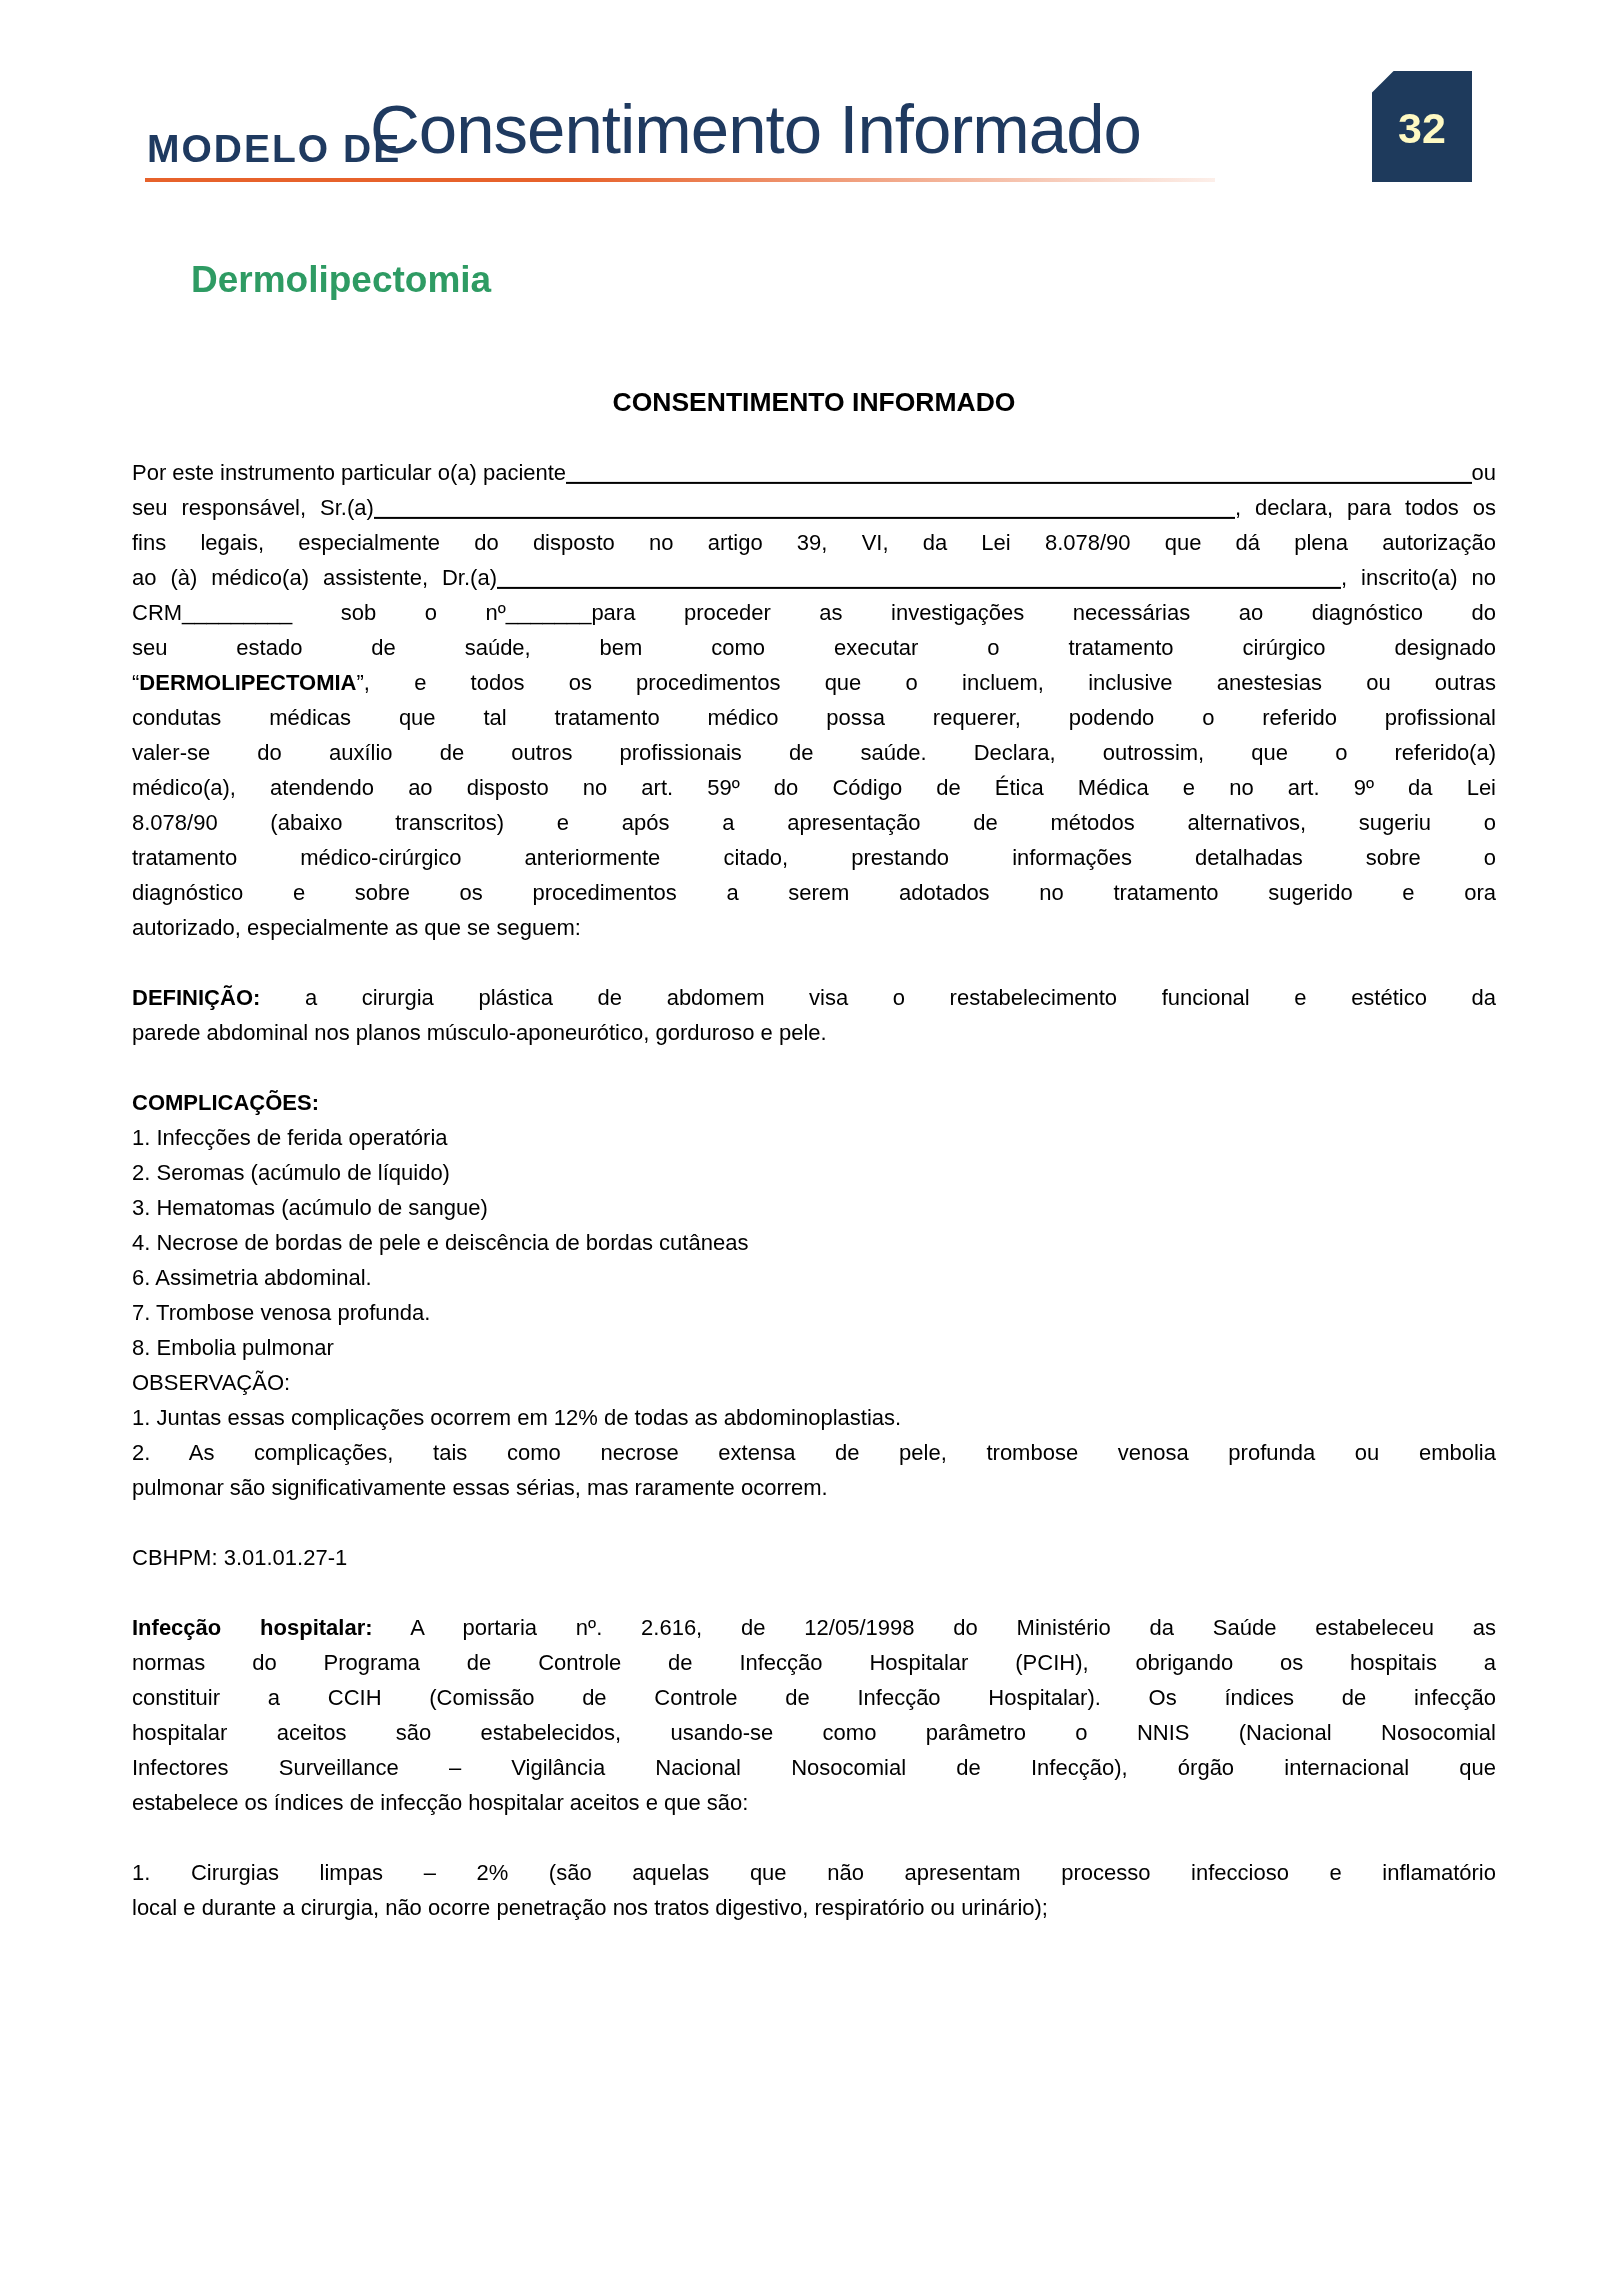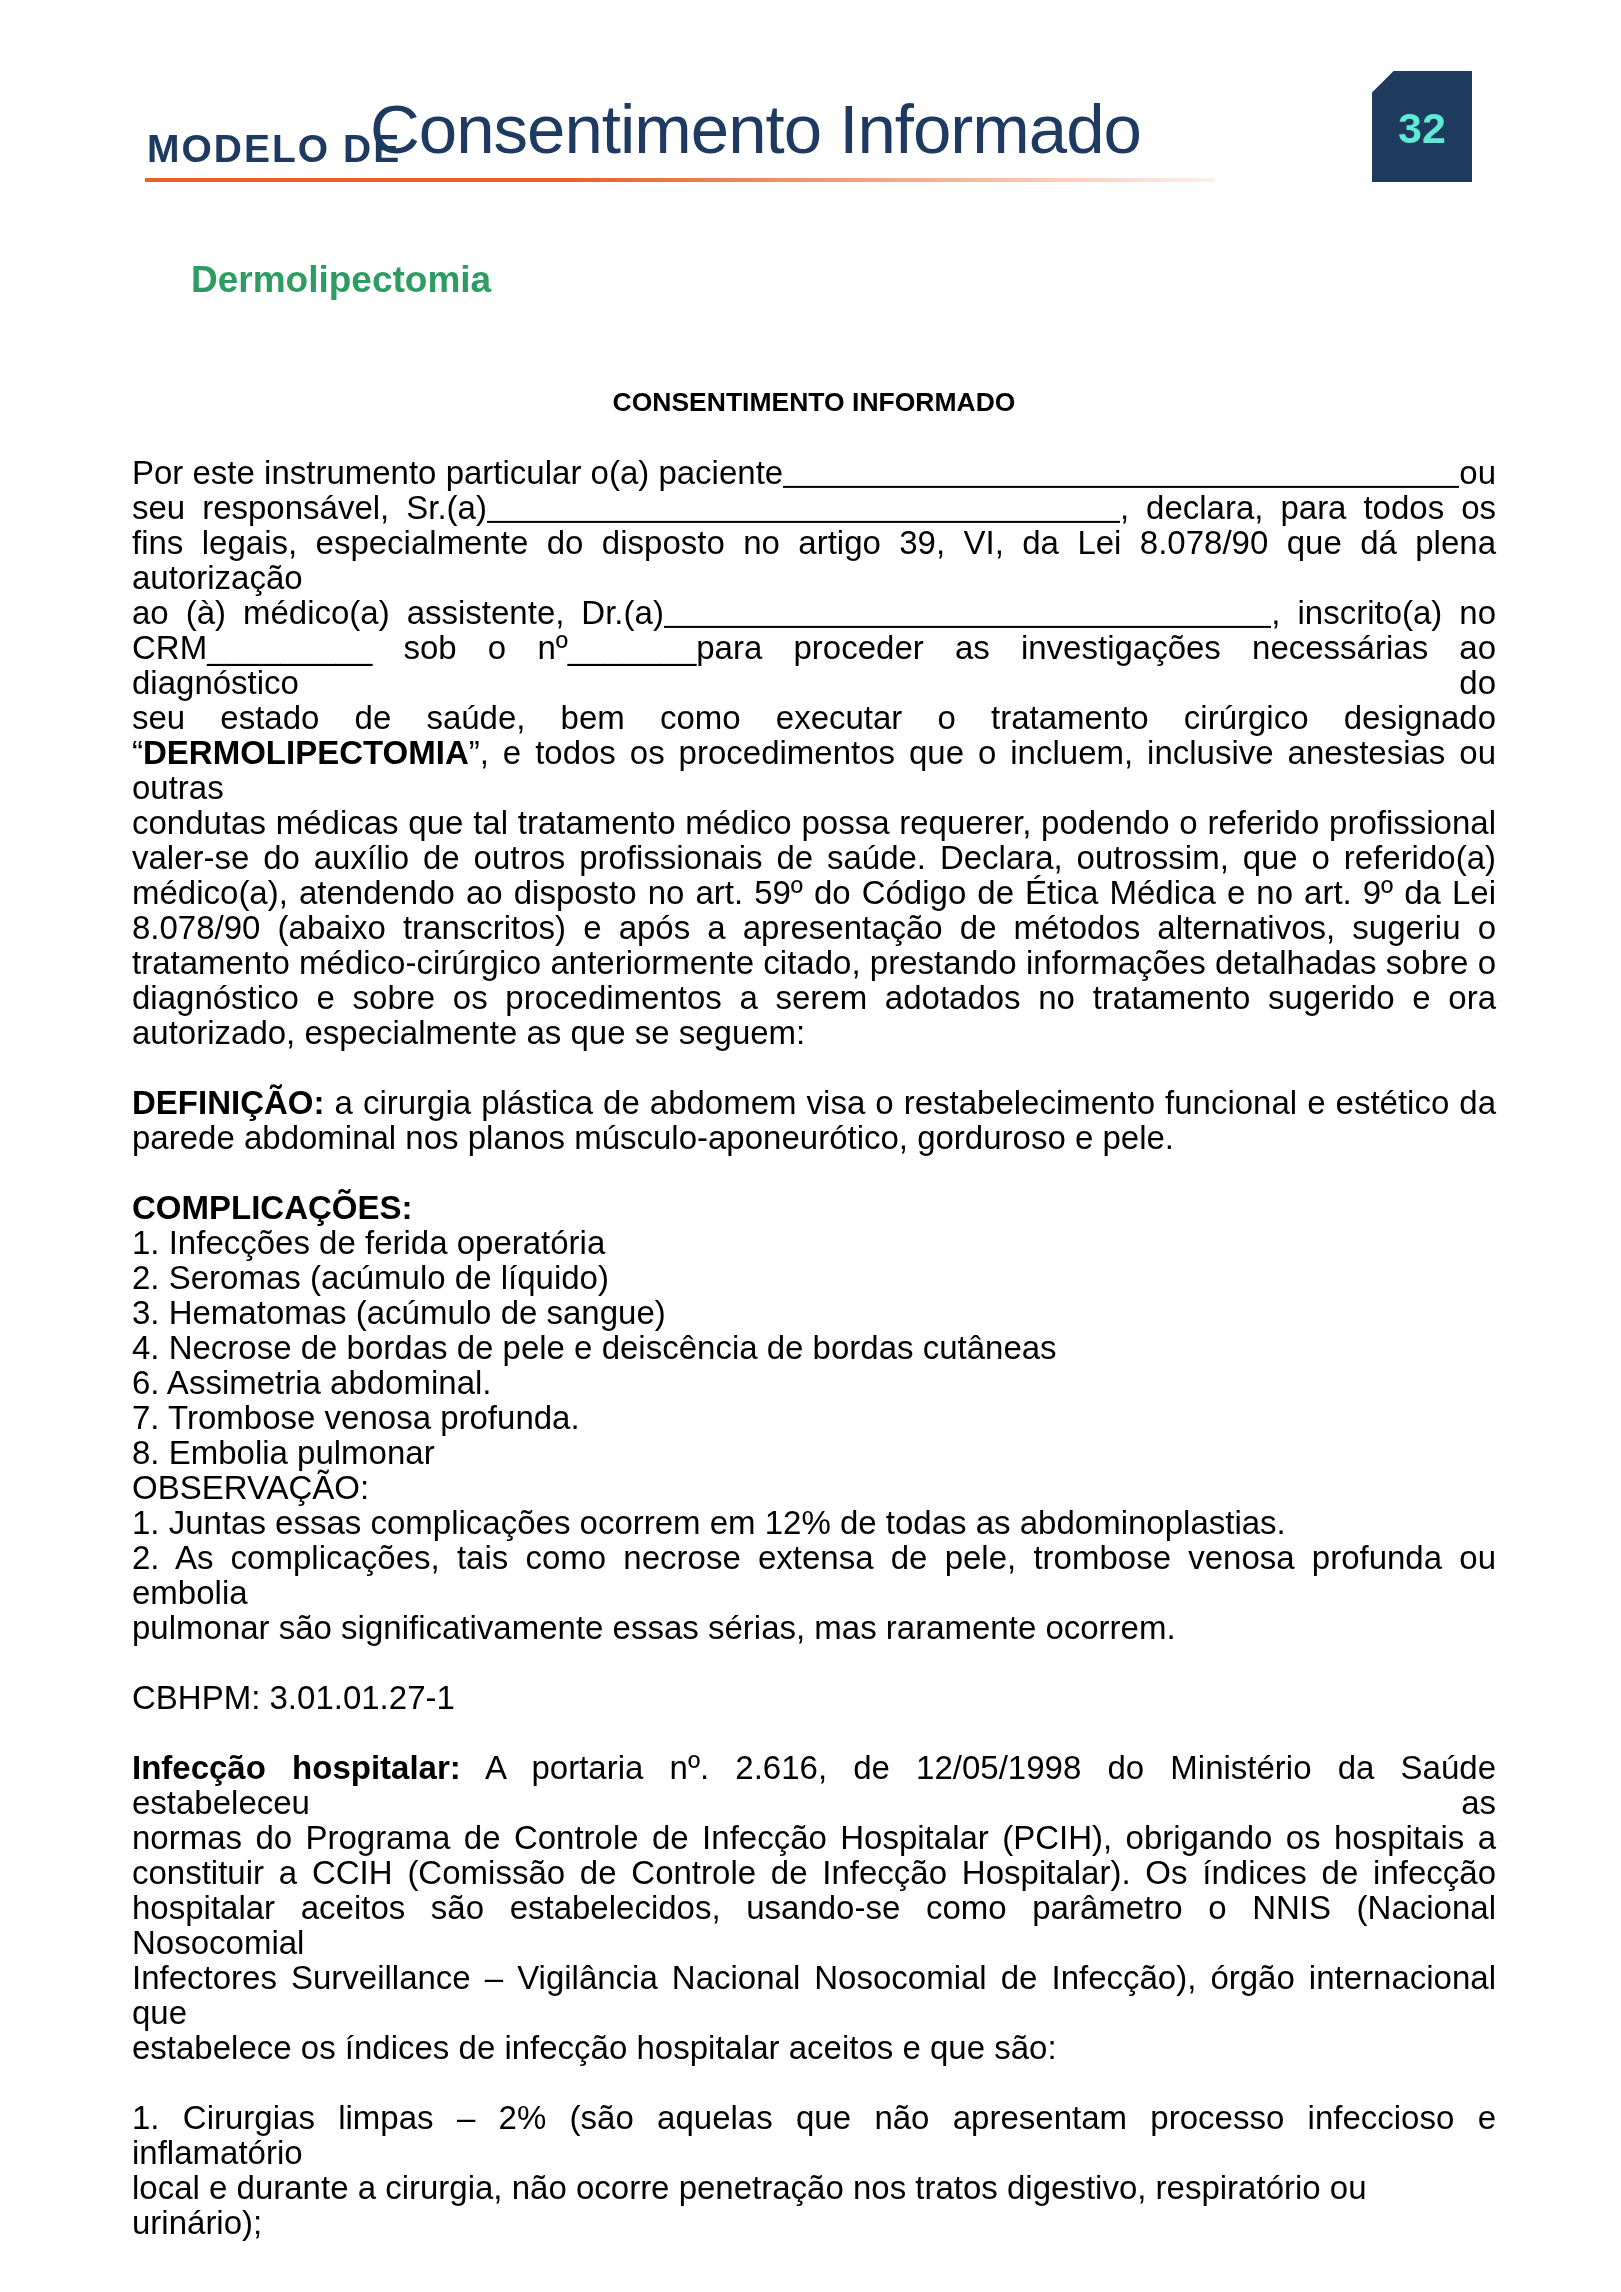--- a/index.html
+++ b/index.html
@@ -29,37 +29,37 @@
     background:linear-gradient(to right, #e7622b 0%, #e7622b 40%, rgba(231,98,43,0.10) 100%);
   }
   .page-badge {
     position:absolute; left:1372px; top:71px;
     width:100px; height:111px;
     background:#1e3a5c;
     clip-path:polygon(21.6px 0, 100% 0, 100% 100%, 0 100%, 0 21.6px);
     display:flex; align-items:center; justify-content:center;
   }
   .page-badge span {
-    color:#5eead4; font-size:43px; font-weight:700; padding-top:3.9px;
+    color:#fef9c3; font-size:43px; font-weight:700; padding-top:3.9px;
   }
 
   
   .doc { position:absolute; left:132px; top:257px; width:1364px; }
   .doc-title {
     margin:0 0 0 59px;
     font-size:37px; line-height:45px; font-weight:700;
     color:#2e9b63;
   }
   .doc-heading {
     margin:83px 0 35px 0;
     font-size:26.5px; line-height:35px; font-weight:700;
     text-align:center; color:#000;
   }
   .doc-block { margin:0 0 35px 0; }
-  .doc-line { font-size:33px; line-height:35px; min-height:35px; }
+  .doc-line { font-size:22px; line-height:35px; min-height:35px; }
   .doc-line.left { text-align:left; }
   .doc-line.justify { text-align:justify; text-align-last:justify; }
   .doc-line.fill-line { display:flex; align-items:baseline; }
   .fill-line > span { white-space:pre; }
   .fill {
     flex:1 1 auto; min-width:29px; height:0;
     border-bottom:2.9px solid #000;
     transform:translateY(3.9px);
   }
   .spread { word-spacing:7.8px; }

